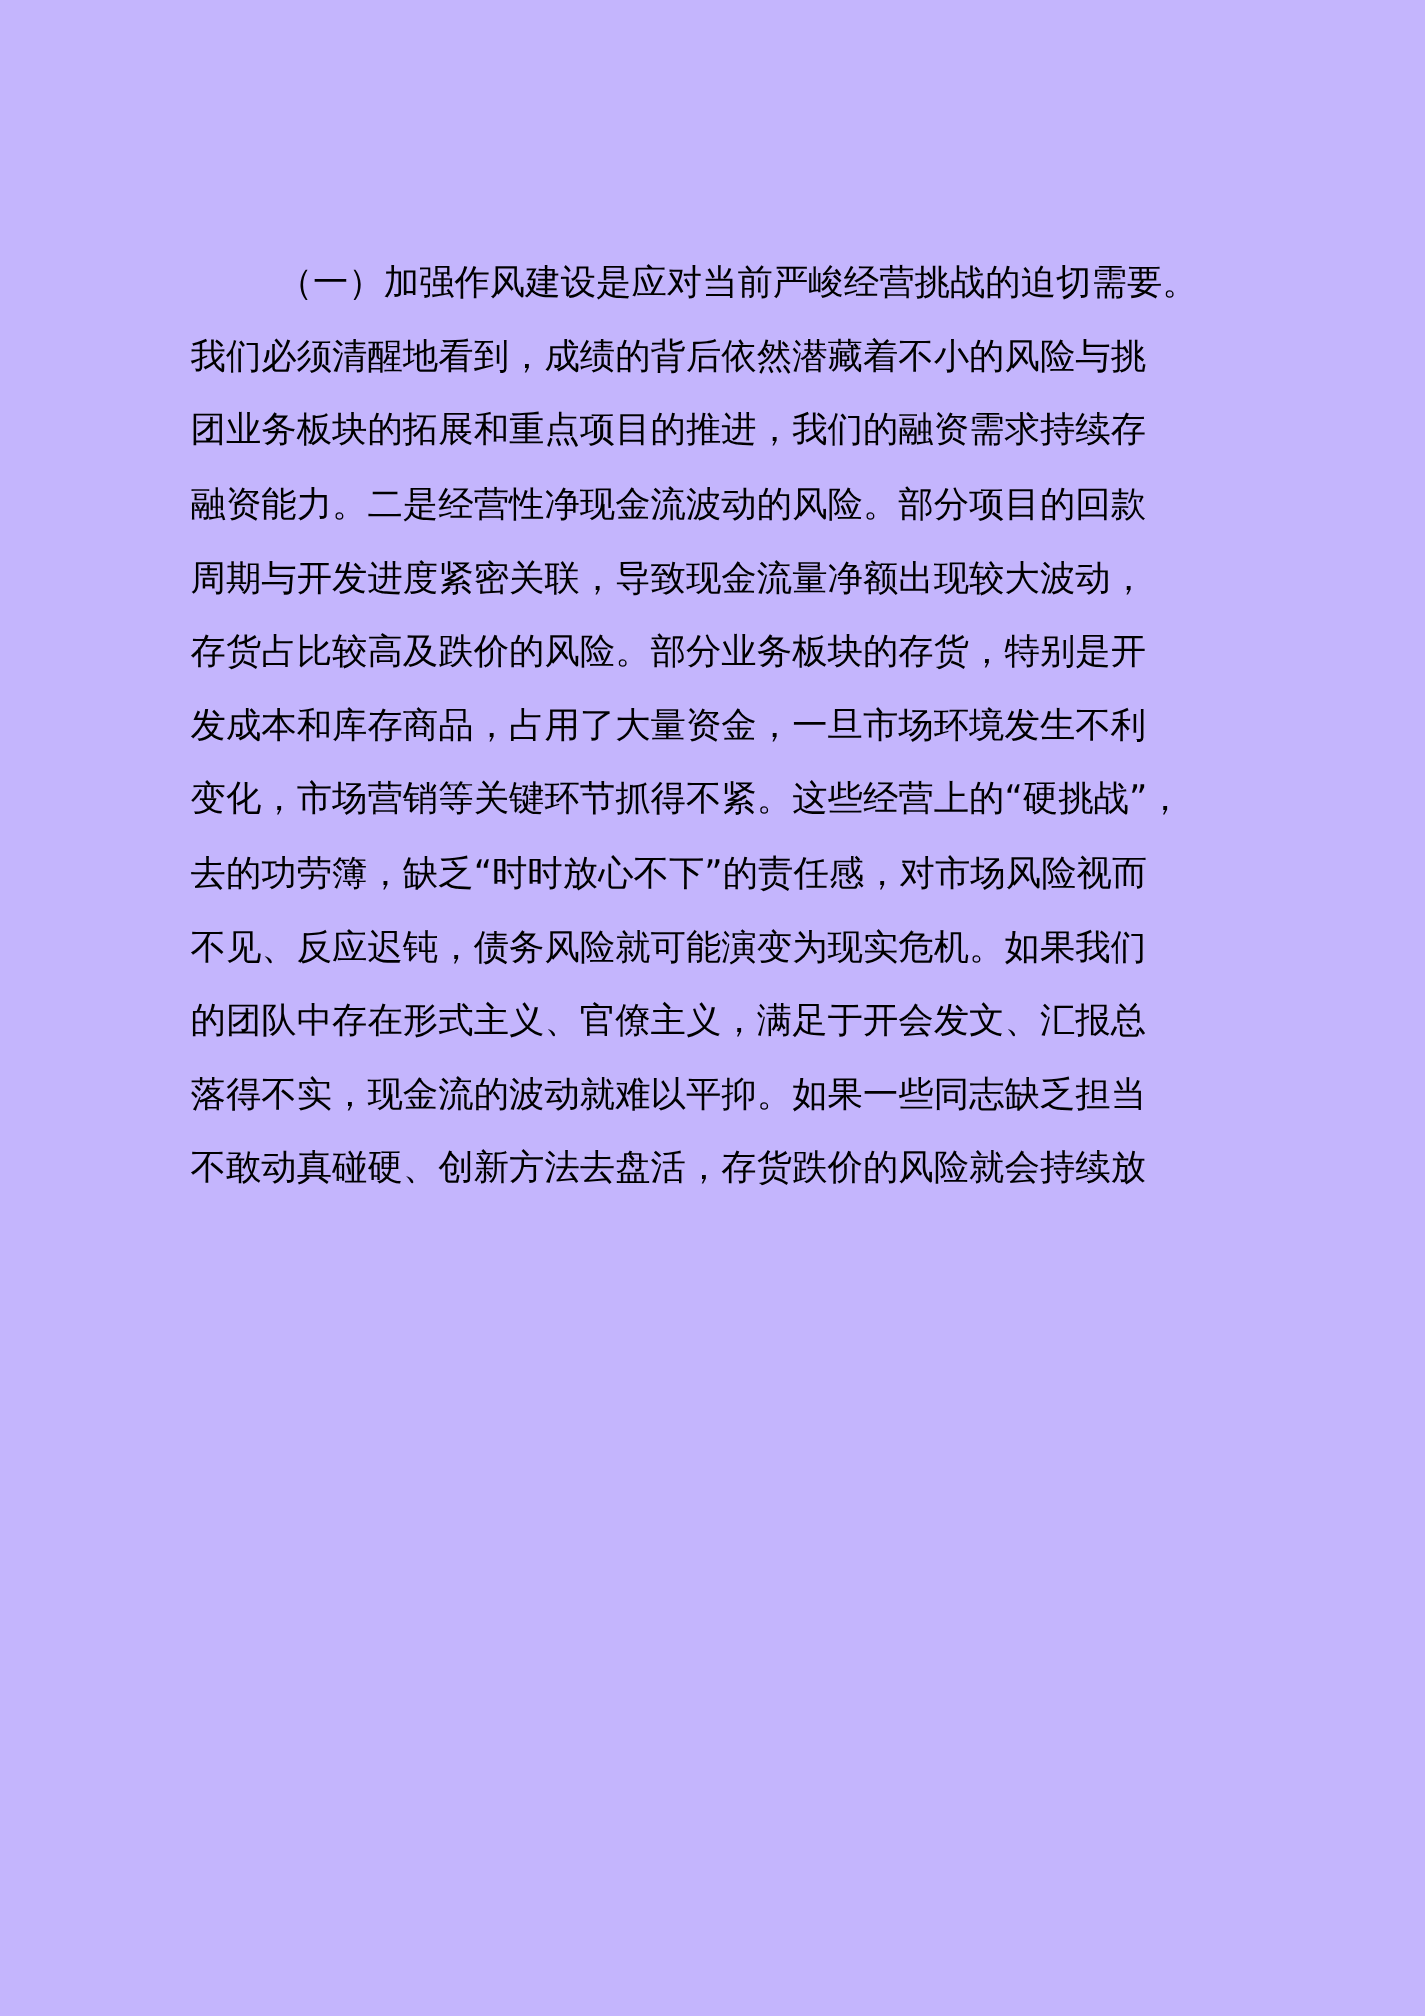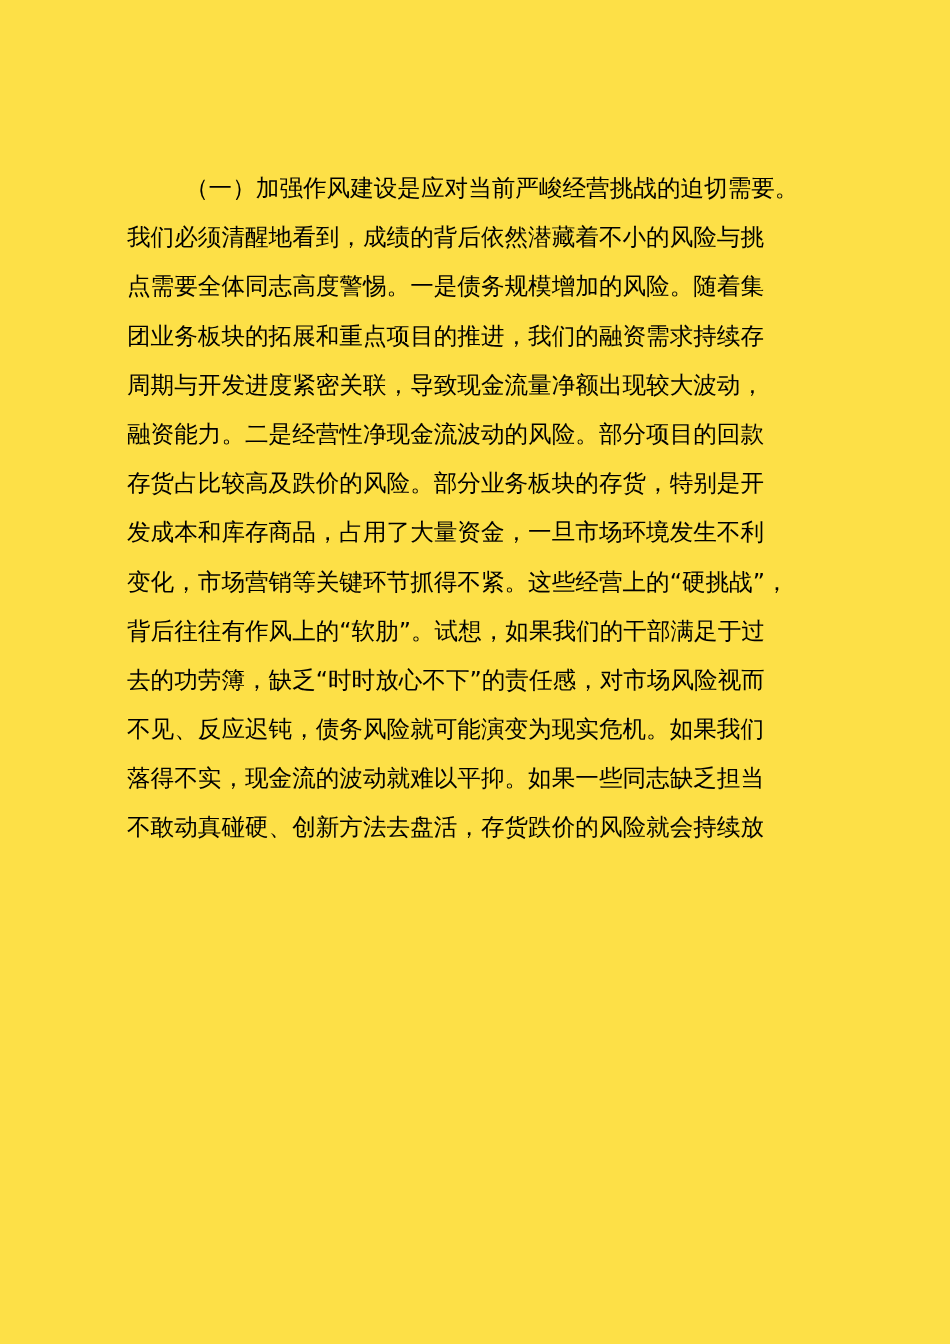--- a/index.html
+++ b/index.html
@@ -14,21 +14,21 @@
       overflow: hidden;
       font-family: "DejaVu Sans", sans-serif;
       color: #000000;
     }
     .page {
       position: absolute;
       left: 0;
       top: 0;
       width: 950px;
       height: 1344px;
-      background: #fde047;
+      background: #c4b5fd;
     }
     .body-text {
       position: absolute;
       left: 127px;
       top: 164px;
       width: 720px;
     }
     .line {
       display: block;
       height: 49.2px;
@@ -41,26 +41,25 @@
       padding-left: 58px;
     }
   </style>
 </head>
 <body>
 
 <div class="page">
   <div class="body-text">
     <span class="line first">（一）加强作风建设是应对当前严峻经营挑战的迫切需要。</span>
     <span class="line">我们必须清醒地看到，成绩的背后依然潜藏着不小的风险与挑</span>
-    <span class="line">点需要全体同志高度警惕。一是债务规模增加的风险。随着集</span>
     <span class="line">团业务板块的拓展和重点项目的推进，我们的融资需求持续存</span>
+    <span class="line">融资能力。二是经营性净现金流波动的风险。部分项目的回款</span>
     <span class="line">周期与开发进度紧密关联，导致现金流量净额出现较大波动，</span>
-    <span class="line">融资能力。二是经营性净现金流波动的风险。部分项目的回款</span>
     <span class="line">存货占比较高及跌价的风险。部分业务板块的存货，特别是开</span>
     <span class="line">发成本和库存商品，占用了大量资金，一旦市场环境发生不利</span>
     <span class="line">变化，市场营销等关键环节抓得不紧。这些经营上的“硬挑战”，</span>
-    <span class="line">背后往往有作风上的“软肋”。试想，如果我们的干部满足于过</span>
     <span class="line">去的功劳簿，缺乏“时时放心不下”的责任感，对市场风险视而</span>
     <span class="line">不见、反应迟钝，债务风险就可能演变为现实危机。如果我们</span>
+    <span class="line">的团队中存在形式主义、官僚主义，满足于开会发文、汇报总</span>
     <span class="line">落得不实，现金流的波动就难以平抑。如果一些同志缺乏担当</span>
     <span class="line">不敢动真碰硬、创新方法去盘活，存货跌价的风险就会持续放</span>
   </div>
 </div>
 
 </body></html>

